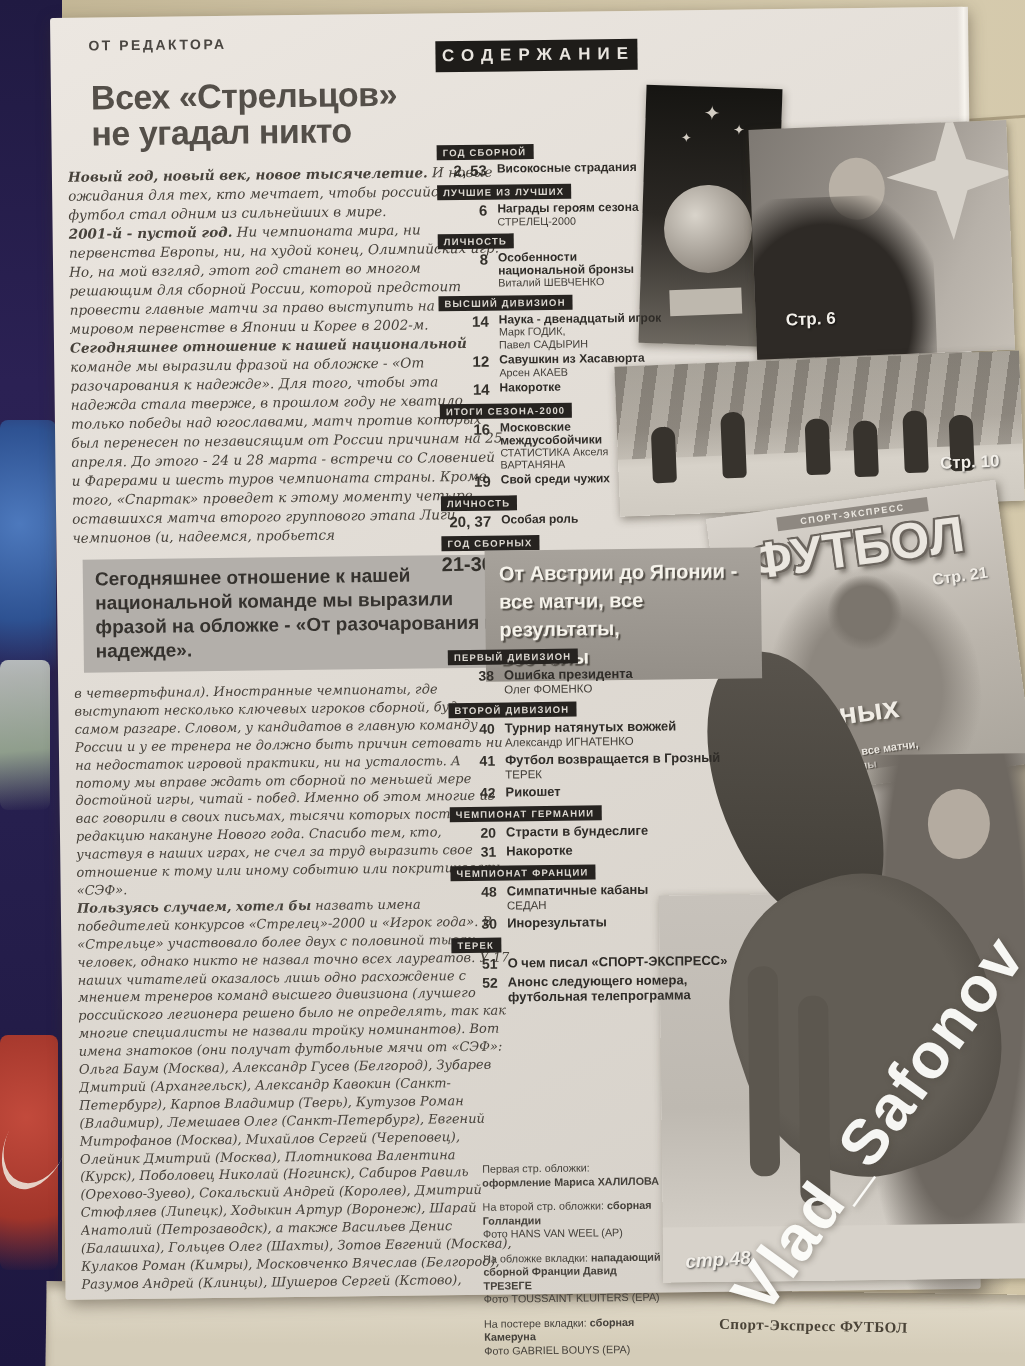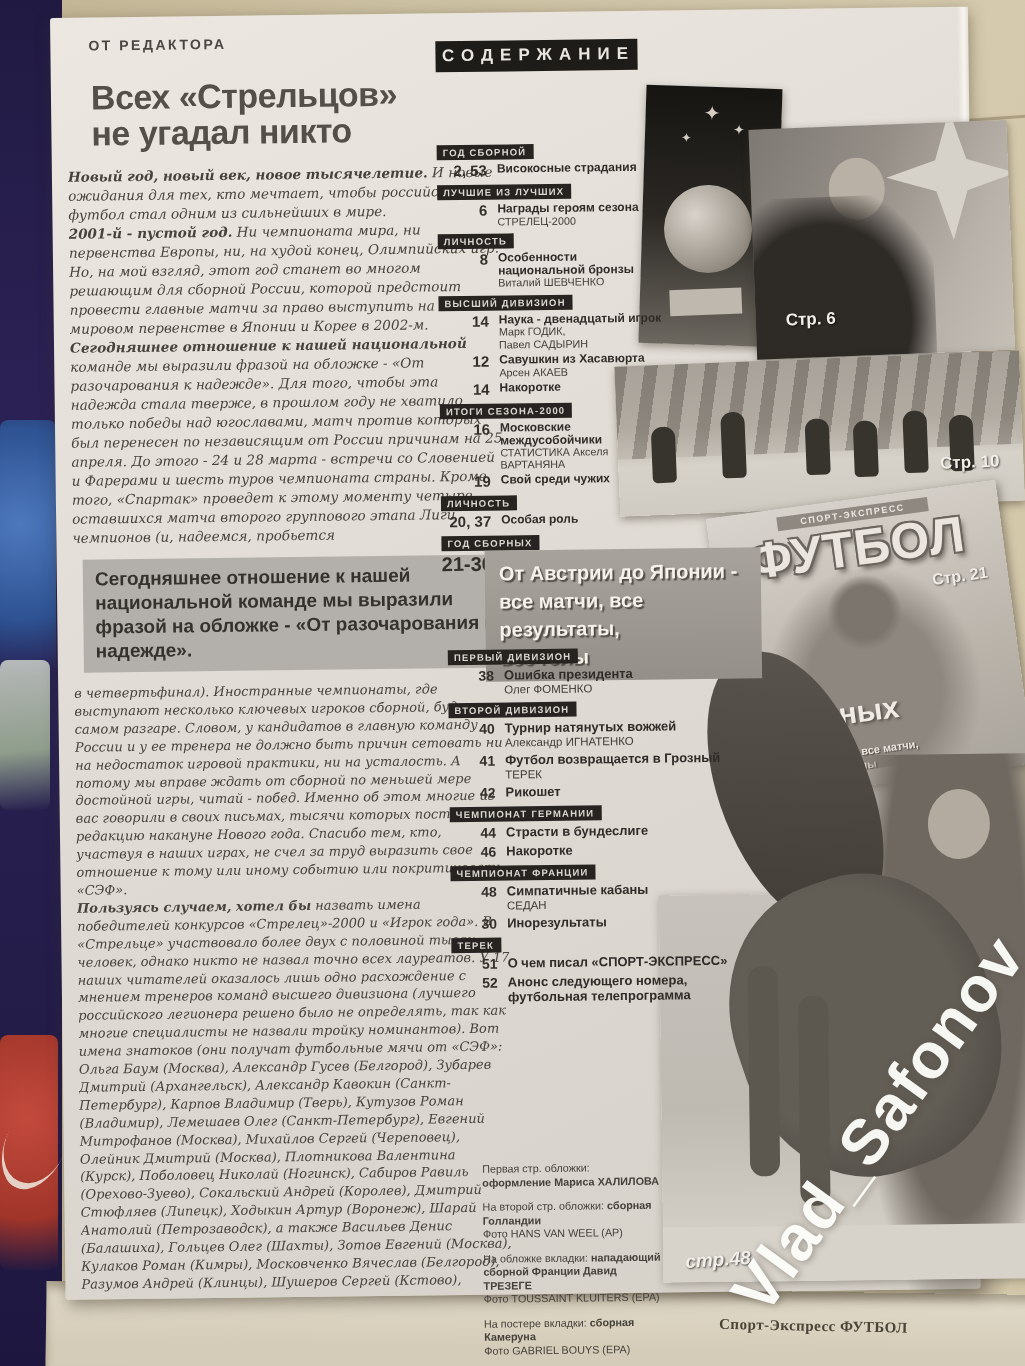--- a/index.html
+++ b/index.html
@@ -294,26 +294,26 @@
             <div class="tb">
               <div class="tt">Футбол возвращается в Грозный</div>
               <div class="ts">ТЕРЕК</div>
             </div>
           </div><div class="titem">
             <div class="tnum">42</div>
             <div class="tb">
               <div class="tt">Рикошет</div>
             </div>
           </div><div class="chip">ЧЕМПИОНАТ ГЕРМАНИИ</div><div class="titem">
-            <div class="tnum">44</div>
+            <div class="tnum">20</div>
             <div class="tb">
               <div class="tt">Страсти в бундеслиге</div>
             </div>
           </div><div class="titem">
-            <div class="tnum">46</div>
+            <div class="tnum">31</div>
             <div class="tb">
               <div class="tt">Накоротке</div>
             </div>
           </div><div class="chip">ЧЕМПИОНАТ ФРАНЦИИ</div><div class="titem">
             <div class="tnum">48</div>
             <div class="tb">
               <div class="tt">Симпатичные кабаны</div>
               <div class="ts">СЕДАН</div>
             </div>
           </div><div class="titem">

